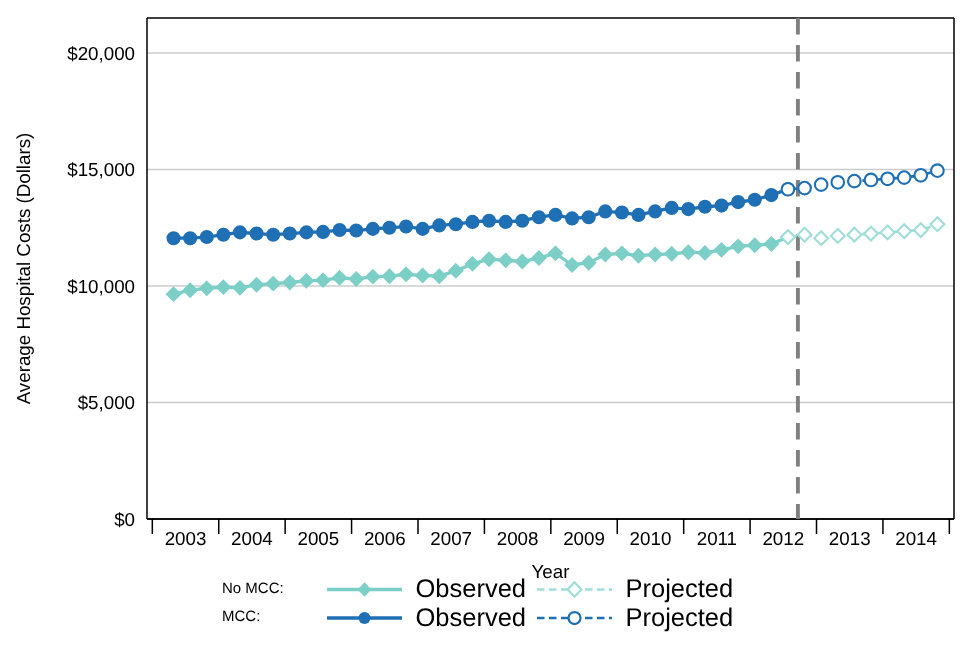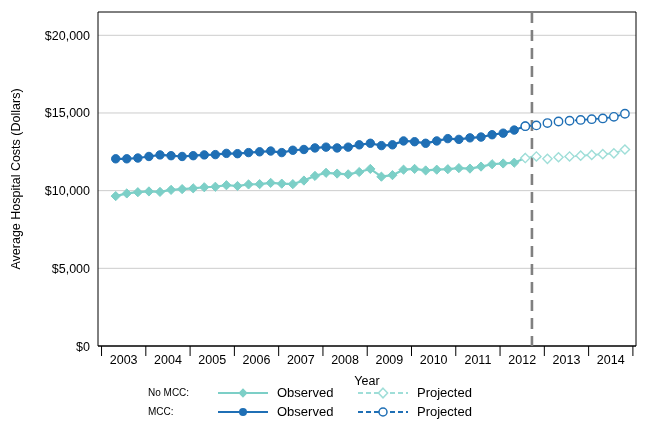--- a/index.html
+++ b/index.html
@@ -65,21 +65,21 @@
     align-items: center;
     width: 140px;
   }
   .legend-entry .swatch {
     width: 54px;
     height: 14px;
     margin-right: 7px;
     position: relative;
   }
   .legend-entry .lbl {
-    font-size: 13px;
+    font-size: 17px;
     white-space: nowrap;
     text-align: right;
   }
 </style>
 </head>
 <body>
 
 <div id="root">
   <div class="chart-area">
     <svg class="plot" width="648" height="432" id="plot-svg">

